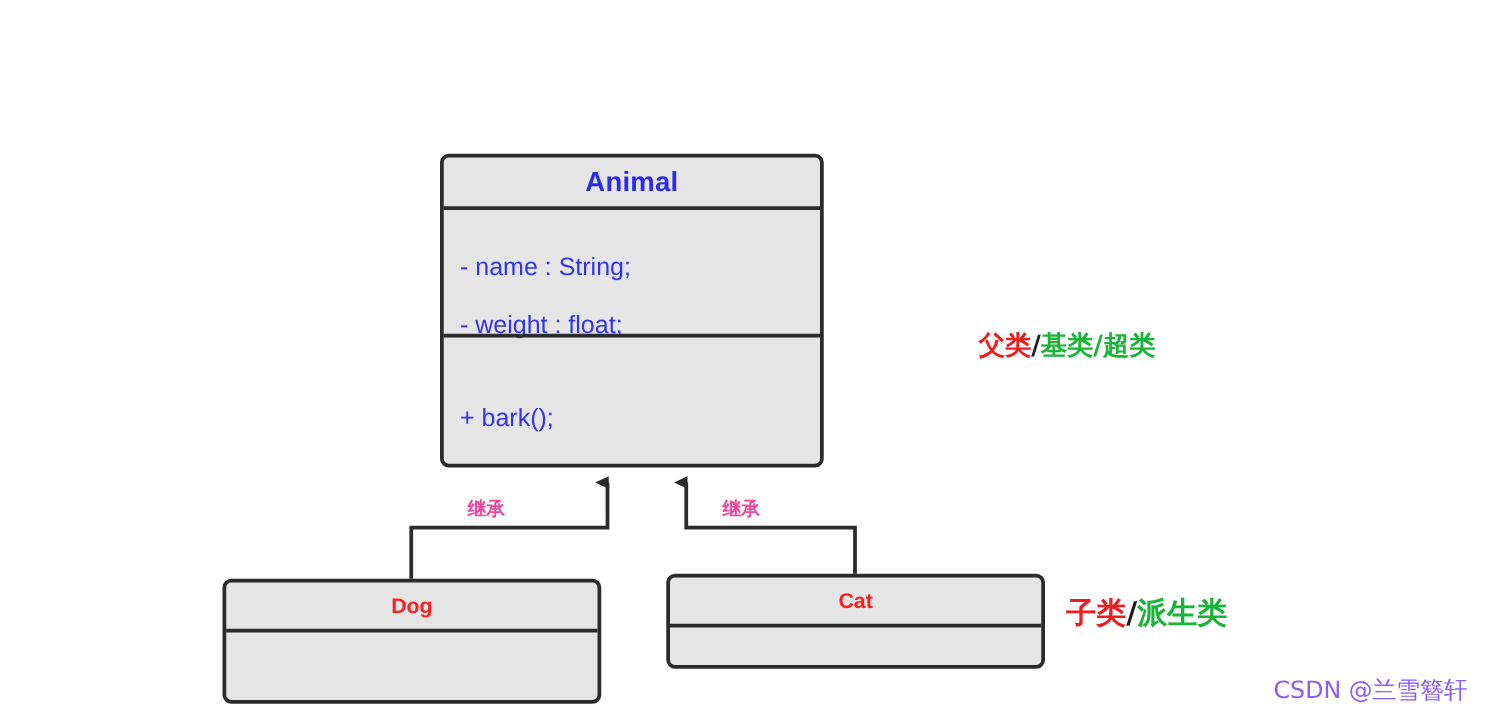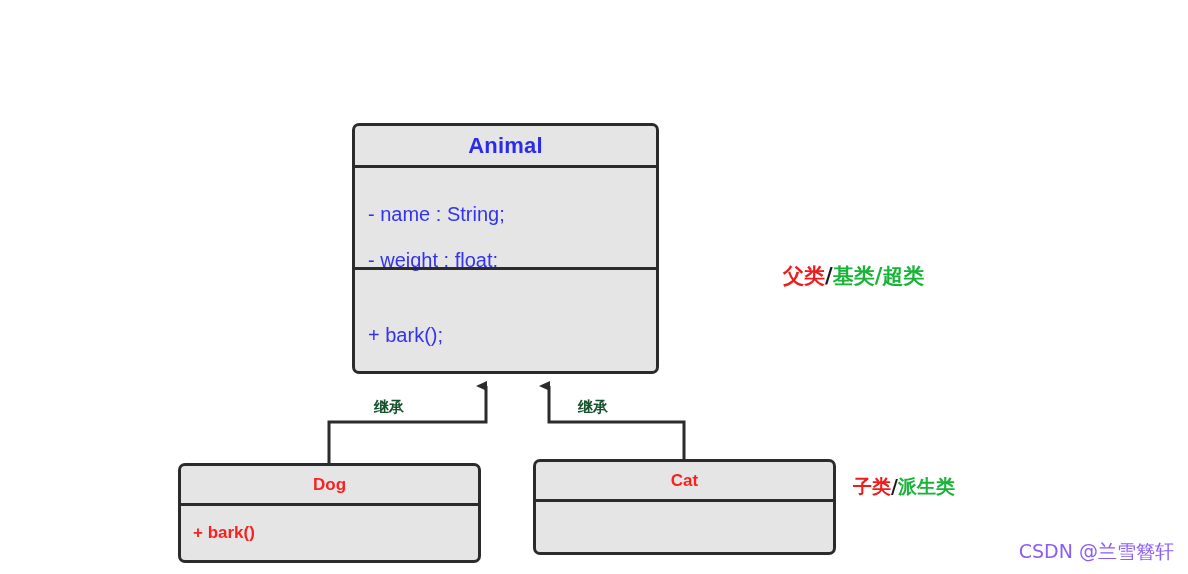--- a/index.html
+++ b/index.html
@@ -36,21 +36,21 @@
   .box-dog {
     left: 178px;
     top: 463px;
     width: 303px;
     height: 100px;
   }
   .box-cat {
     left: 533px;
     top: 459px;
     width: 303px;
-    height: 96px;
+    height: 76px;
   }
   .divider {
     position: absolute;
     left: 0;
     right: 0;
     height: 3px;
     background: #2b2b2b;
   }
 
   
@@ -138,37 +138,37 @@
     left: 0;
     top: 0;
     width: 1188px;
     height: 574px;
     pointer-events: none;
   }
 
   
   .edge-label {
     position: absolute;
-    color: #14532d;
+    color: #ec4899;
     font-weight: bold;
     font-size: 15px;
     white-space: nowrap;
   }
   .label-inherit-left  { left: 374px; top: 398px; }
   .label-inherit-right { left: 578px; top: 398px; }
 
   
   .annotation {
     position: absolute;
     white-space: nowrap;
     font-weight: bold;
     font-family: "DejaVu Sans", "Liberation Sans", sans-serif;
   }
   .annot-parent { left: 783px; top: 215px; font-size: 21px; margin-top: 47px; }
-  .annot-child  { left: 853px; top: 474px; font-size: 19px; }
+  .annot-child  { left: 853px; top: 474px; font-size: 24px; }
   .an-red   { color: #ee1c1c; }
   .an-green { color: #18b438; }
   .an-black { color: #1a1a1a; }
 
   
   .watermark {
     position: absolute;
     right: 14px;
     bottom: 9px;
     color: #8b5cf6;
@@ -209,23 +209,20 @@
     <div class="animal-methods">
       <div class="member">+ bark();</div>
     </div>
   </div>
 
   <div class="uml-box box-dog">
     <div class="sub-title">
       <span>Dog</span>
     </div>
     <div class="divider sub-div"></div>
-    <div class="sub-methods">
-      <span>+ bark()</span>
-    </div>
   </div>
 
   <div class="uml-box box-cat">
     <div class="sub-title">
       <span>Cat</span>
     </div>
     <div class="divider sub-div"></div>
   </div>
 
   <div class="edge-label label-inherit-left">继承</div>

